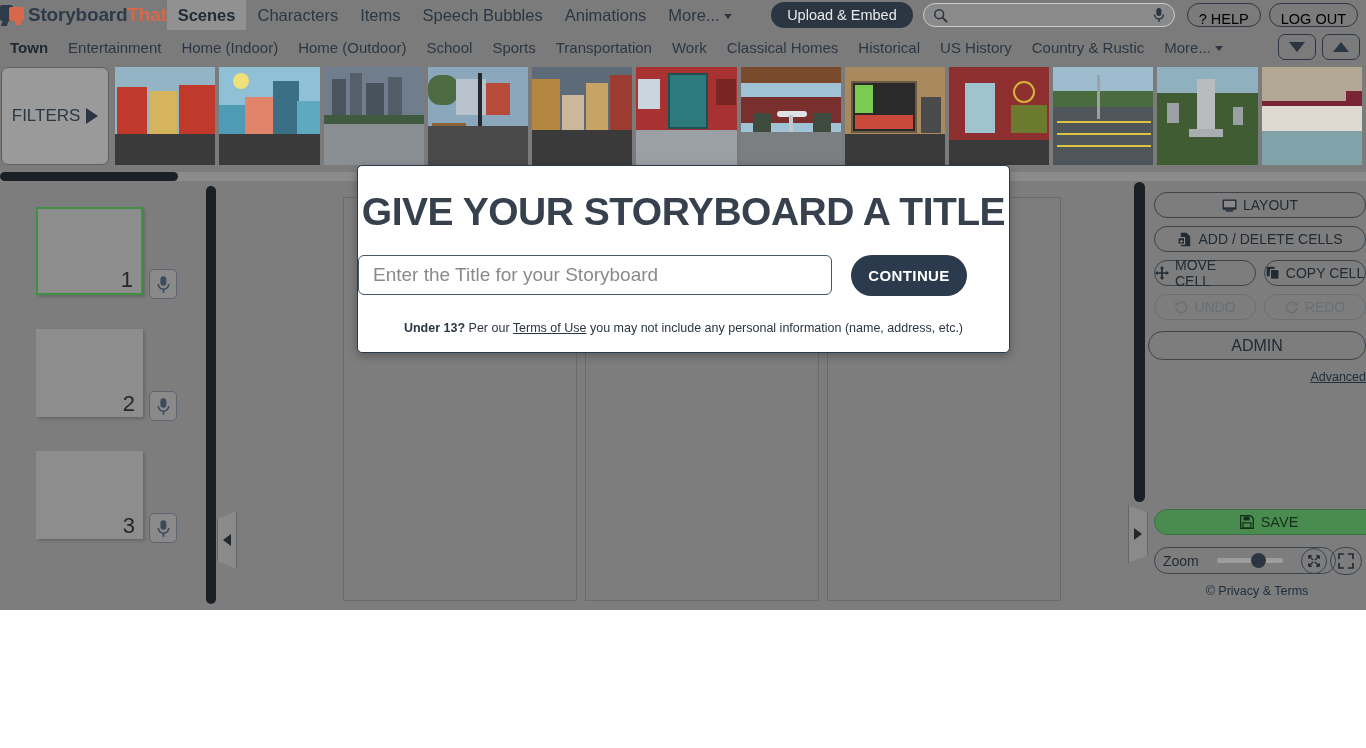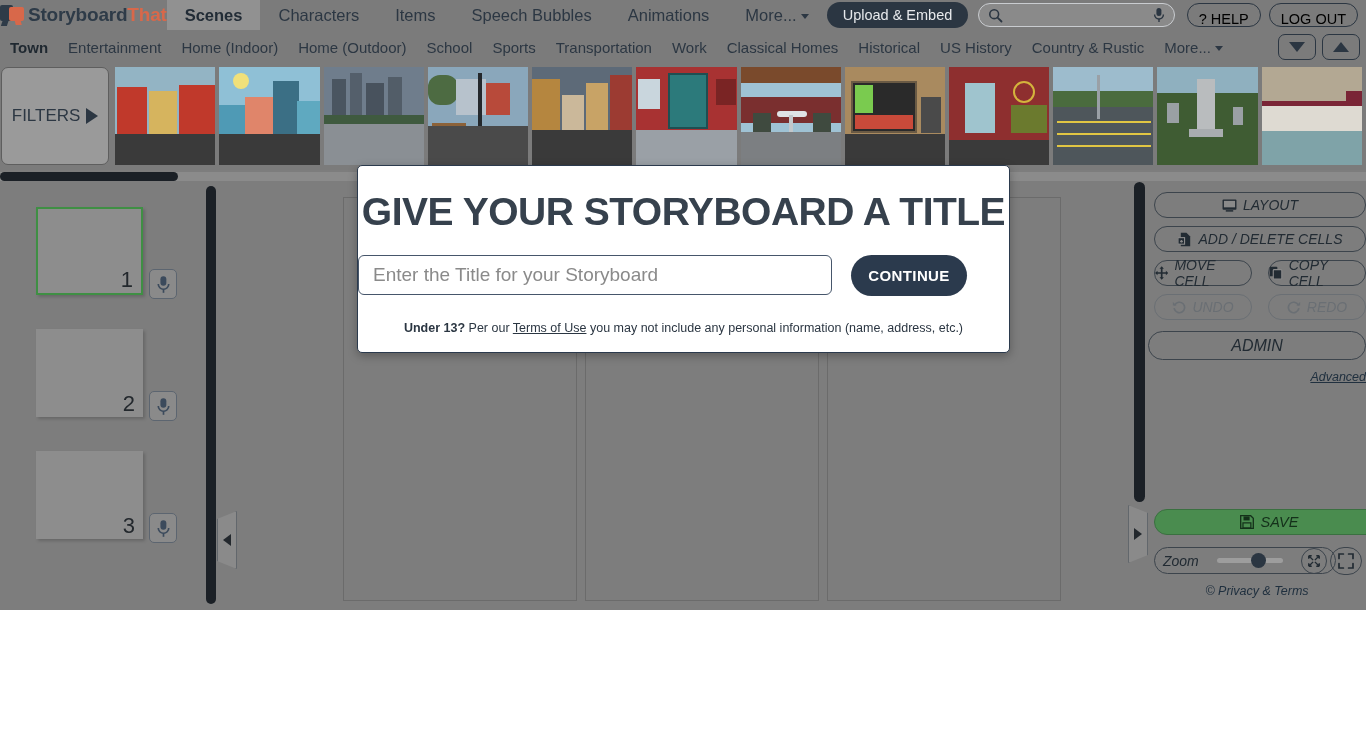--- a/index.html
+++ b/index.html
@@ -32,21 +32,21 @@
   }
   .logo-mark .b2:after {
     content:""; position:absolute; right:3px; bottom:-4px; width:6px; height:6px;
     background:#d8684a; transform: skewX(14deg);
   }
   .logo-text { font-size: 19px; font-weight: 700; letter-spacing: -0.2px; }
   .logo-text .sb { color: #2e3b48; }
   .logo-text .tt { color: #d8684a; }
 
   .navitem {
-    height: 30px; line-height: 30px; padding: 0 18px;
+    height: 30px; line-height: 30px; padding: 0 11px;
     font-size: 16.5px; color: #2c3743; white-space: nowrap; cursor: pointer;
   }
   .navitem.active { background: #919191; font-weight: 700; color: #222c36; }
   .caret-d {
     display:inline-block; width:0;height:0; margin-left:4px; vertical-align: middle;
     border-left:4.5px solid transparent;border-right:4.5px solid transparent;
     border-top:5px solid #2c3743;
   }
   .spacer { flex: 1; }
 
@@ -125,29 +125,29 @@
   }
   .tri-left { width:0;height:0;border-top:6px solid transparent;border-bottom:6px solid transparent;border-right:8px solid #23282d; }
   .tri-right { width:0;height:0;border-top:6px solid transparent;border-bottom:6px solid transparent;border-left:8px solid #23282d; }
 
   
   .canvasarea { position:absolute; top:181px; left:237px; width:891px; height:429px; }
   .canvascell { position:absolute; top:16px; width:234px; height:404px; border:1px solid #6b6b6b; background:#7d7d7d; }
   .canvas-scroll { position:absolute; left:1134px; top:182px; width:11px; height:320px; background:#1b2026; border-radius:6px; }
 
   
-  .right { position:absolute; top:181px; left:1148px; width:218px; height:453px; background:#7d7d7d;font-style:italic; }
+  .right { position:absolute; top:181px; left:1148px; width:218px; height:453px; background:#7d7d7d; }
   .tbtn {
     border:1.4px solid #3c444c; border-radius:16px; height:26px;
     display:flex; align-items:center; justify-content:center; gap:6px;
     font-size:14px; color:#222b33; cursor:pointer; background:transparent;
   }
   .tbtn.dim { color:#6a6f74; border-color:#6a6f74; }
   .tbtn.plain { border-radius:18px; height:29px; font-size:16px; }
-  .row2 { display:flex; gap:16px; }
+  .row2 { display:flex; gap:8px; }
   .row2 .tbtn { flex:1; }
   .tb-icon { display:inline-flex; align-items:center; }
 
   .advanced { text-align:right; font-size:12.5px; color:#20303f; text-decoration:underline; cursor:pointer; }
 
   .savebtn {
     position:absolute; left:6px; top:328px; width:230px; height:26px;
     background:#4a8c4f; border:1.2px solid #3a7040; border-radius:15px;
     display:flex; align-items:center; justify-content:center; gap:7px;
     color:#14301a; font-size:14.5px; cursor:pointer;

